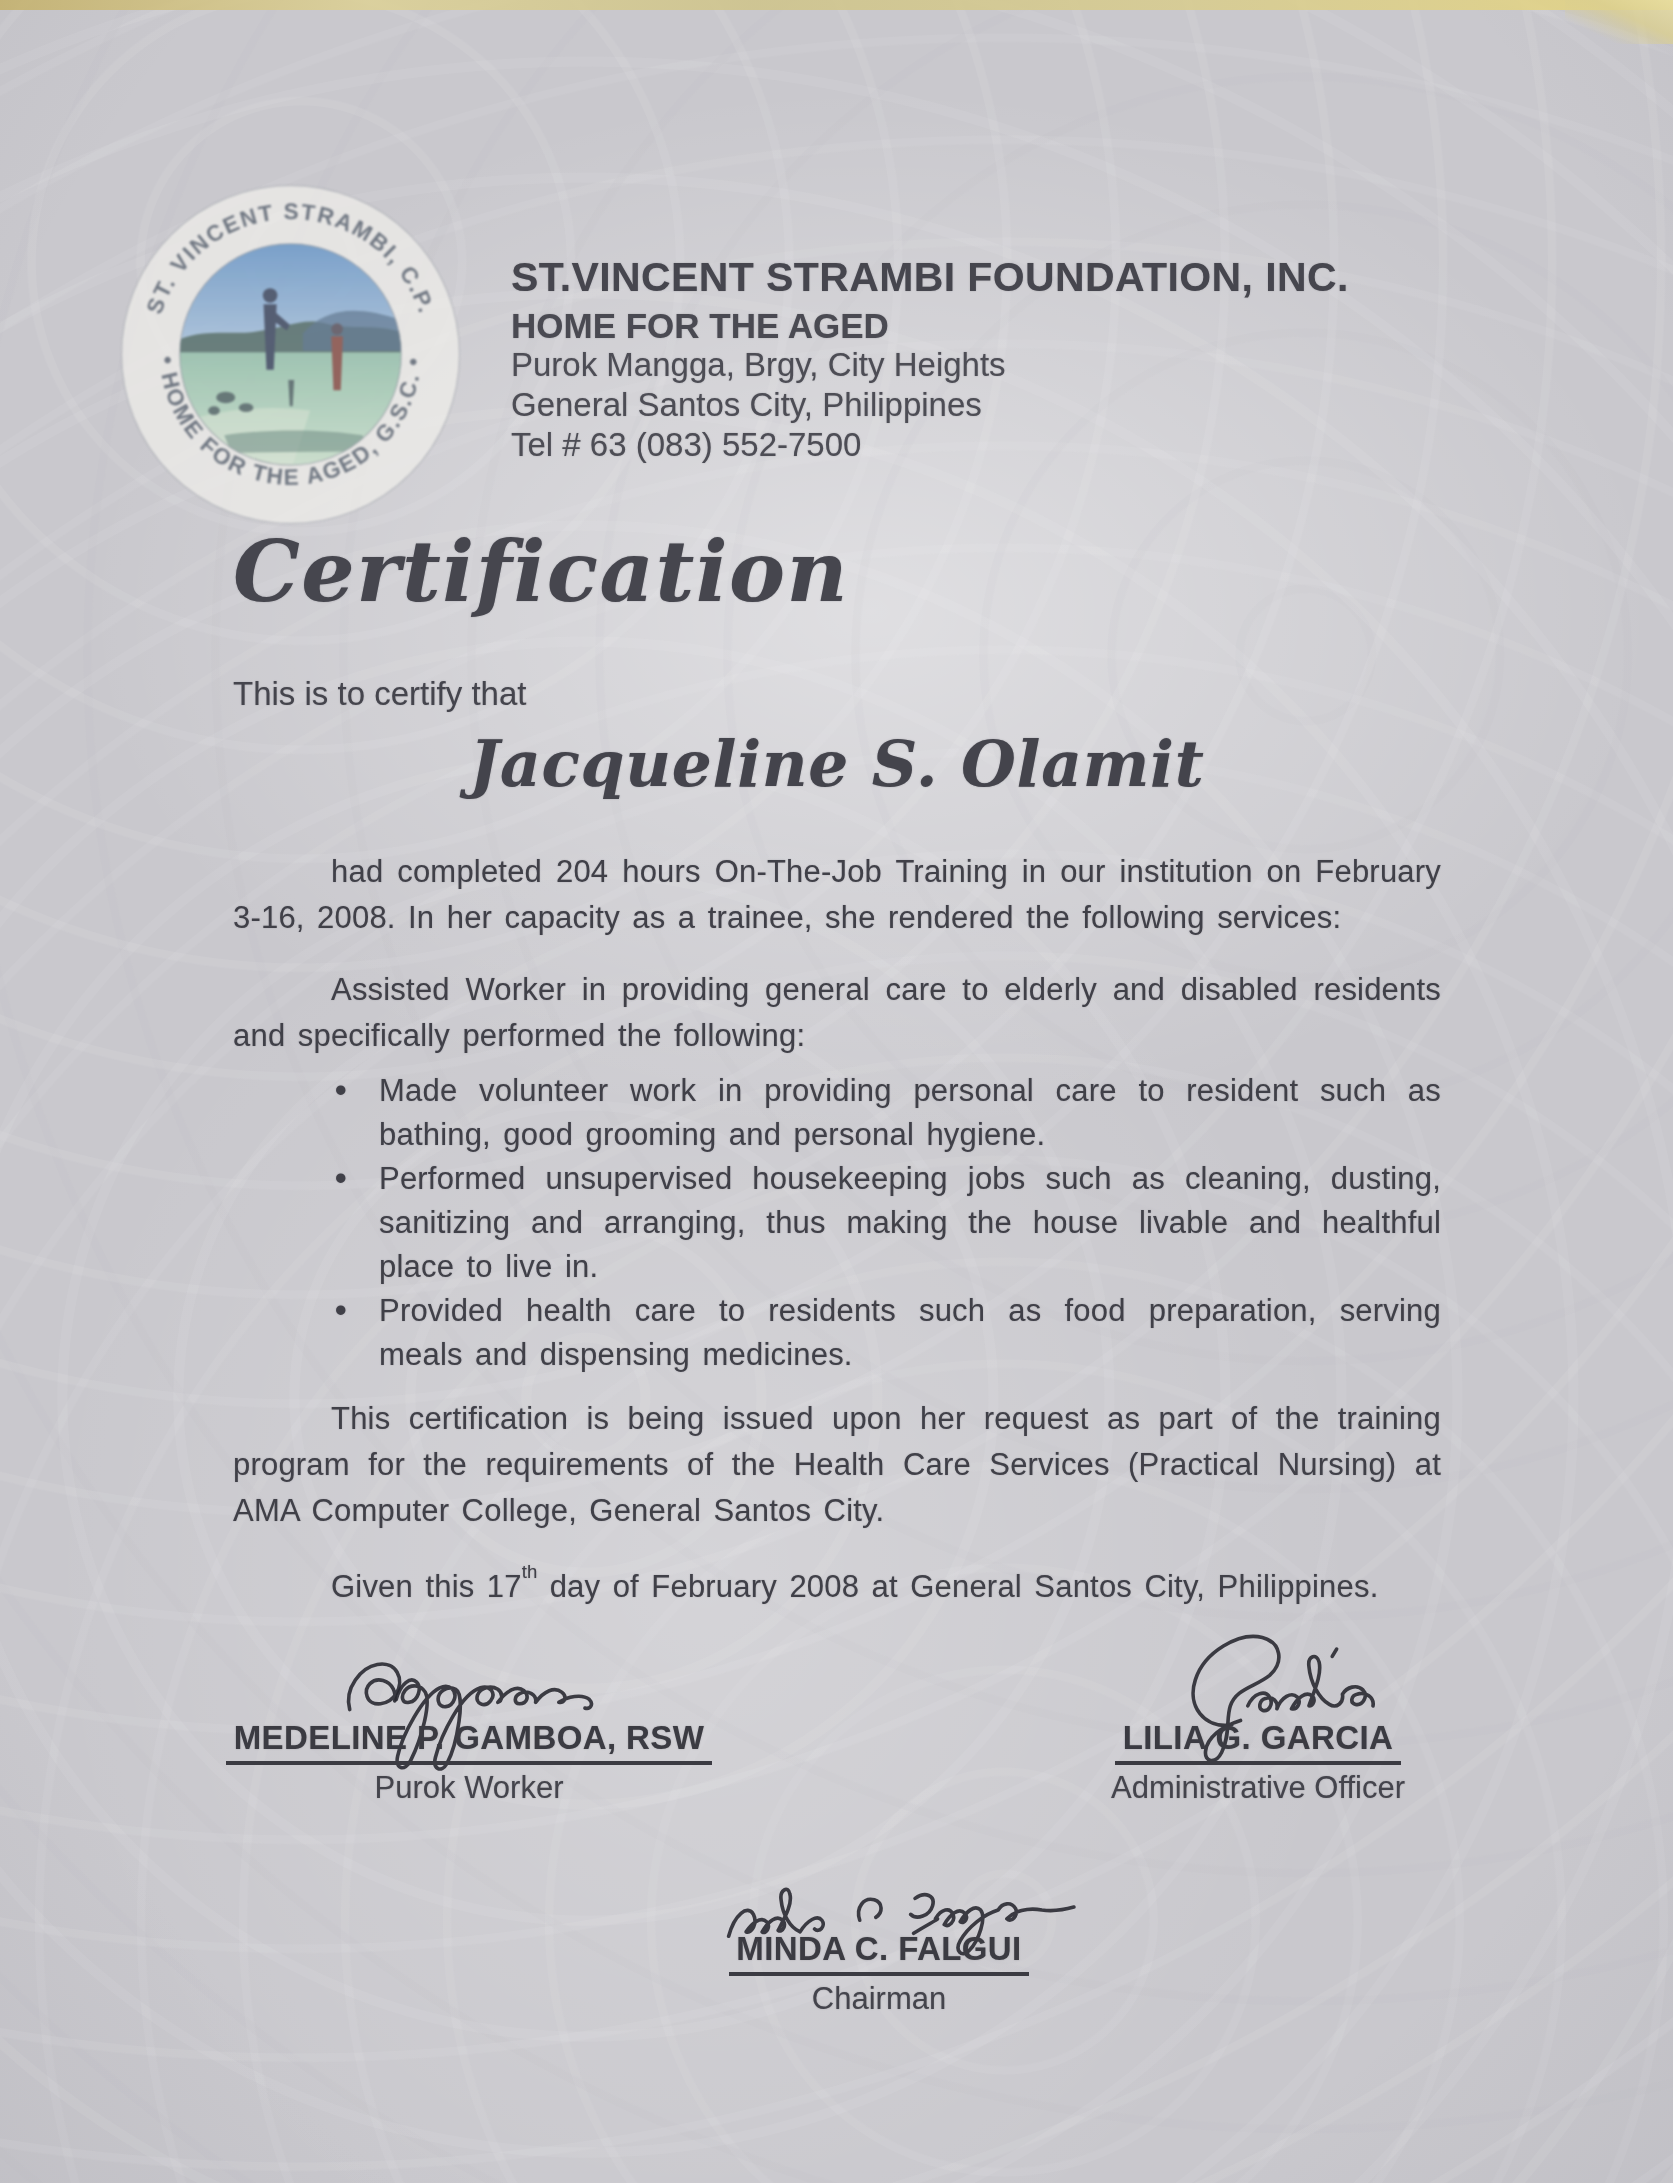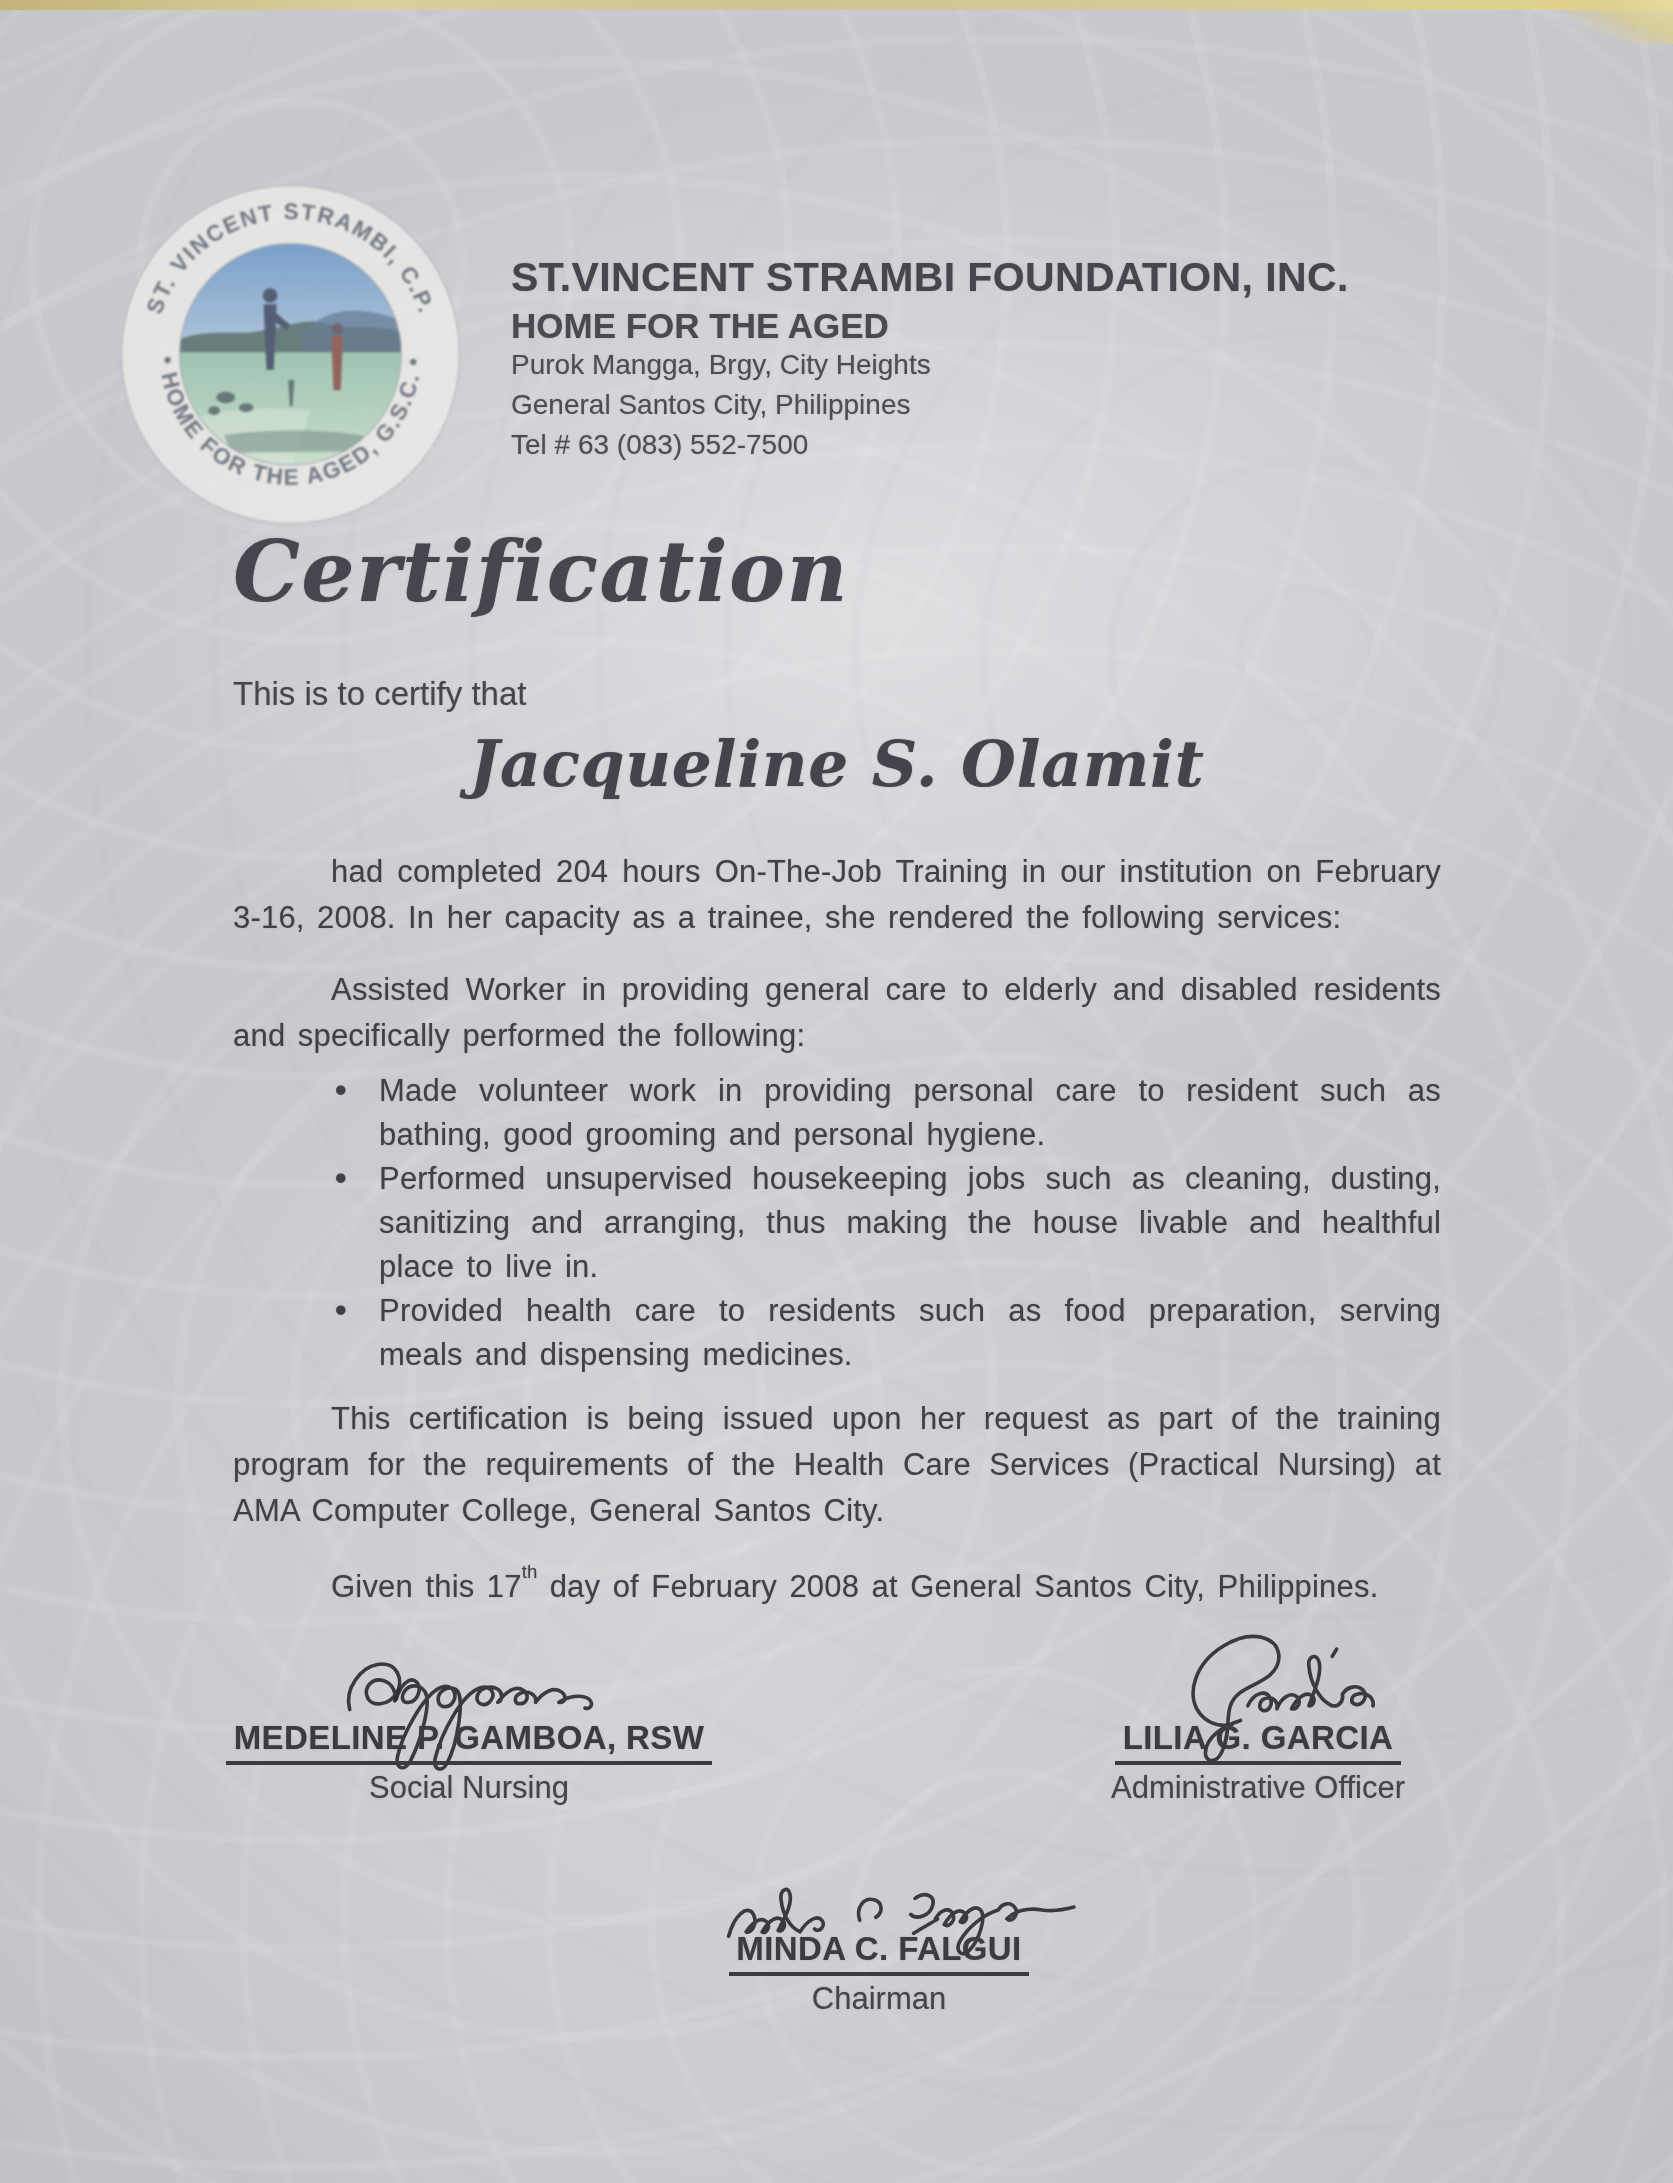--- a/index.html
+++ b/index.html
@@ -21,21 +21,21 @@
     opacity:.85;}
   .corner-tr{position:absolute;top:0;right:0;width:109px;height:44px;
     background:linear-gradient(205deg,#e9dfa4,#dbcf8f 40%,rgba(219,207,143,0) 75%);opacity:.8;}
 
   
   .seal{position:absolute;left:115px;top:179px;width:351px;height:351px;filter:blur(0.8px);opacity:.93;}
   .seal .ring-text{font-family:"Liberation Sans",sans-serif;font-weight:bold;font-size:31px;letter-spacing:2.5px;fill:#59626f;opacity:.88;}
   .org{position:absolute;left:511px;top:255px;text-shadow:0 0 1.5px rgba(60,60,70,.35);}
   .org-name{font-size:41px;font-weight:bold;color:#46464e;letter-spacing:0.4px;line-height:45px;}
   .org-sub{font-size:35px;font-weight:bold;color:#4a4a52;line-height:39px;margin-top:5.8px;}
-  .org-line{font-size:28px;color:#4d4d55;line-height:40px;}
+  .org-line{font-size:33px;color:#4d4d55;line-height:40px;}
   .org-line:first-of-type{margin-top:4.4px;}
 
   
   .doc-title{position:absolute;left:233px;top:528px;width:1208px;margin:0;text-align:left;
     font-family:"DejaVu Serif",serif;font-style:italic;font-weight:bold;font-size:84px;line-height:87px;
     color:#46464e;letter-spacing:1.5px;text-shadow:0 0 1.5px rgba(60,60,70,.4);}
   .certify{position:absolute;left:233px;top:675px;width:1208px;text-align:left;
     font-size:33px;color:#45454d;text-shadow:0 0 1.5px rgba(60,60,70,.3);}
   .recipient{position:absolute;left:233px;top:729px;width:1208px;text-align:center;
     font-family:"DejaVu Serif",serif;font-style:italic;font-weight:bold;font-size:63px;line-height:70px;
@@ -171,21 +171,21 @@
     <path d="M238 54 L244 44"></path>
   </svg>
   <svg class="ink ink-falgui" viewBox="0 0 530 130">
     <path d="M16 88 C24 58 42 44 50 58 C56 70 48 84 40 82 C48 70 60 60 68 68 C74 74 68 86 62 82 C70 68 82 58 90 66 C96 72 90 84 84 80 C92 64 104 44 100 30 C98 18 86 24 88 38 C90 58 100 76 114 82 C124 66 138 58 144 66 C150 74 140 84 134 78"></path>
     <path d="M196 66 C190 48 202 34 216 38 C228 42 228 56 218 62"></path>
     <path d="M272 36 C286 26 300 32 296 46 C292 60 274 66 266 58 M270 84 C292 70 310 62 300 64 C308 50 320 48 324 58 C328 68 318 76 312 72 C320 58 332 48 340 56 C346 62 340 72 334 68 C342 54 354 44 362 52 C370 62 360 94 346 108 C336 118 326 108 334 94 C344 76 366 58 386 52 C392 42 404 40 410 50 C414 60 404 70 398 64 C408 54 426 48 446 52 C460 54 476 52 490 48"></path>
   </svg>
 
   <div class="sig sig-left">
     <span class="sig-name">MEDELINE P. GAMBOA, RSW</span>
-    <div class="sig-role">Social Nursing</div>
+    <div class="sig-role">Purok Worker</div>
   </div>
   <div class="sig sig-chair">
     <span class="sig-name">MINDA C. FALGUI</span>
     <div class="sig-role">Chairman</div>
   </div>
   <div class="sig sig-right">
     <span class="sig-name">LILIA G. GARCIA</span>
     <div class="sig-role">Administrative Officer</div>
   </div>
 </div>

